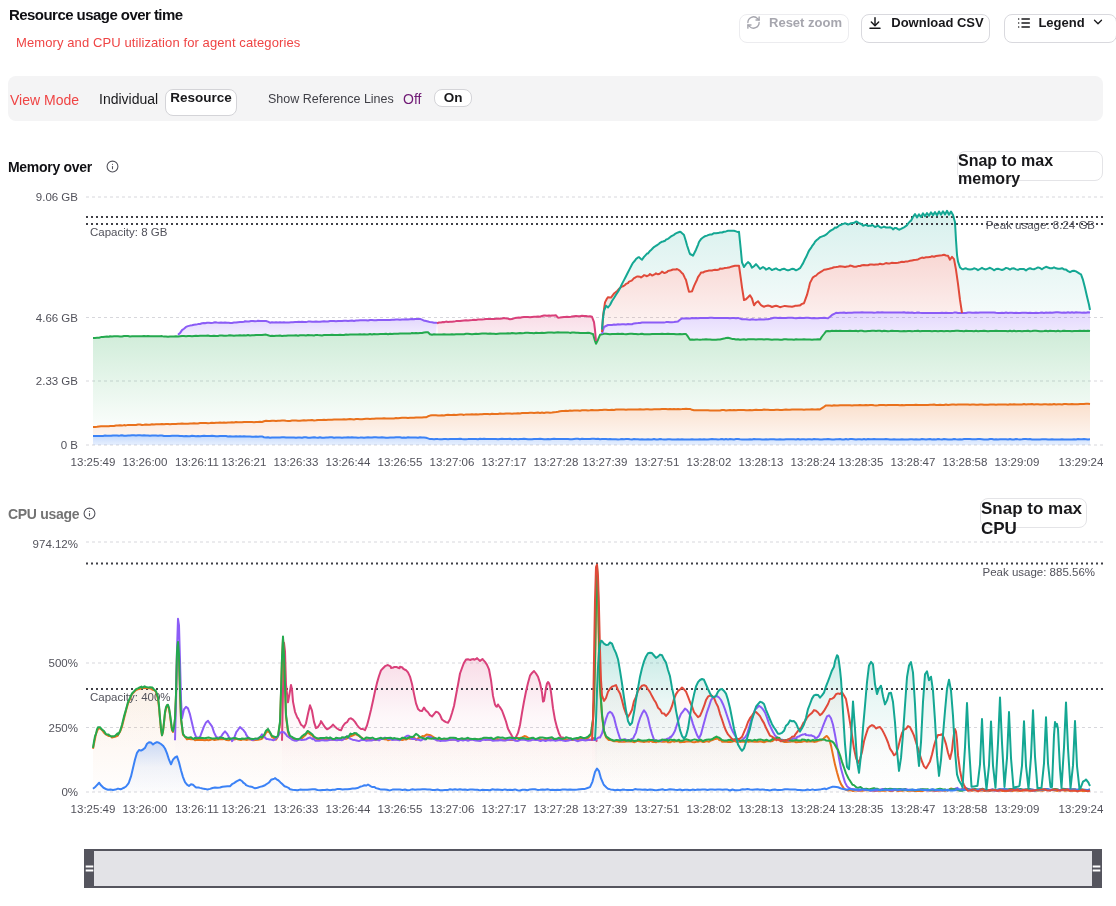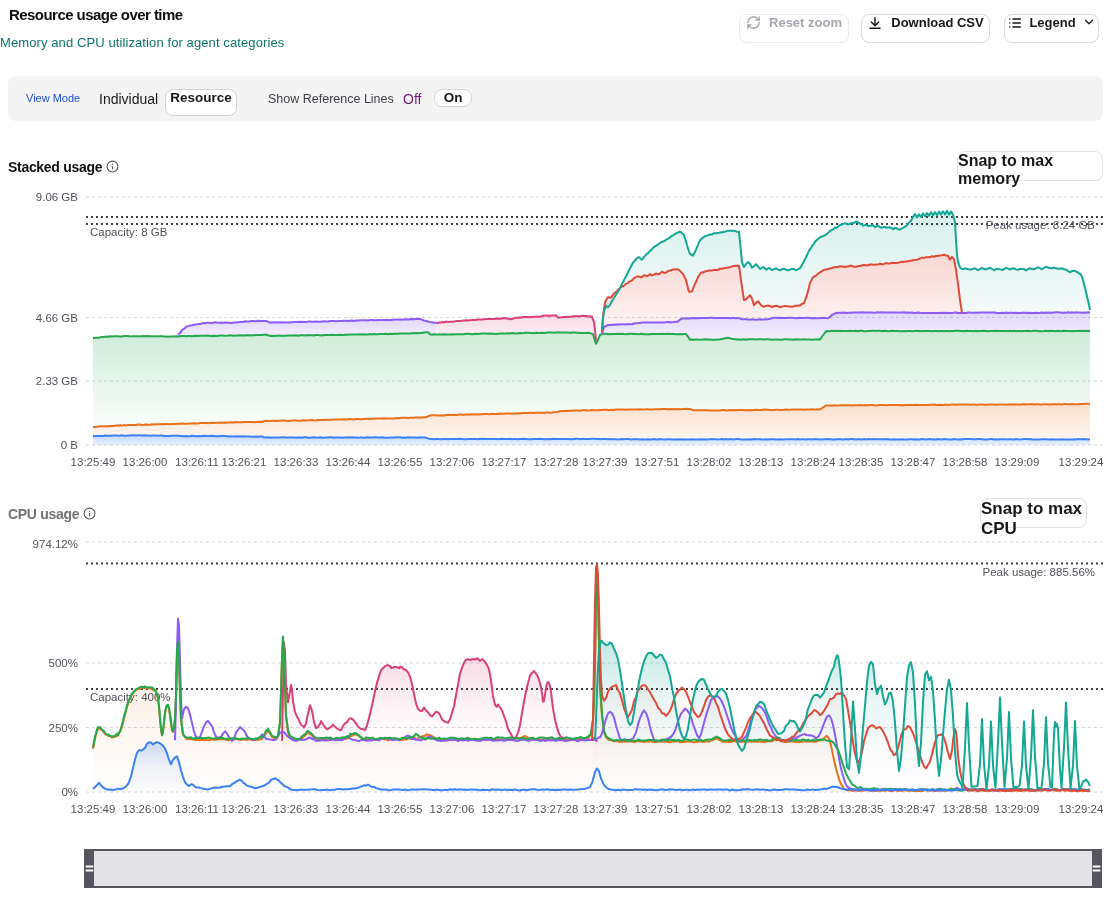--- a/index.html
+++ b/index.html
@@ -174,63 +174,63 @@
     <text x="1081" y="813" font-size="11.5" fill="#52525b" text-anchor="middle">13:29:24</text>
     <rect x="85" y="850" width="1016" height="37" fill="#e3e3e7" stroke="#55555e" stroke-width="2"></rect>
     <rect x="85" y="850" width="9" height="37" fill="#55555e"></rect>
     <rect x="1092" y="850" width="9" height="37" fill="#55555e"></rect>
     <rect x="85.7" y="865.5" width="7.6" height="2" fill="#fff"></rect>
     <rect x="85.7" y="869.5" width="7.6" height="2" fill="#fff"></rect>
     <rect x="1092.7" y="865.5" width="7.6" height="2" fill="#fff"></rect>
     <rect x="1092.7" y="869.5" width="7.6" height="2" fill="#fff"></rect>
   </svg>
 <div class="abs" style="left:9px;top:6px;font-size:15px;font-weight:700;color:#101014;letter-spacing:-0.55px">Resource usage over time</div>
-<div class="abs" style="left:0;top:35px;font-size:13px;color:#0f766e;letter-spacing:0.1px">Memory and CPU utilization for agent categories</div>
+<div class="abs" style="left:16px;top:35px;font-size:13px;color:#ef4444;letter-spacing:0.1px">Memory and CPU utilization for agent categories</div>
 
 <div class="btn" style="left:739px;top:14px;width:110px;height:29px;border-color:#ececef;color:#a6a6ae">
     <svg width="15" height="15" viewBox="0 0 24 24" fill="none" stroke="#a6a6ae" stroke-width="2.2" stroke-linecap="round" stroke-linejoin="round">
       <path d="M3 12a9 9 0 0 1 15.5-6.2L21 8"></path>
       <path d="M21 3v5h-5"></path>
       <path d="M21 12a9 9 0 0 1-15.5 6.2L3 16"></path>
       <path d="M3 21v-5h5"></path>
     </svg>
     <span>Reset zoom</span>
   </div>
 <div class="btn" style="left:861px;top:14px;width:129px;height:29px">
     <svg width="16" height="16" viewBox="0 0 24 24" fill="none" stroke="#18181b" stroke-width="2.2" stroke-linecap="round" stroke-linejoin="round">
       <path d="M12 4v11"></path>
       <path d="M6.5 10.5 12 16l5.5-5.5"></path>
       <path d="M4.5 20h15"></path>
     </svg>
     <span>Download CSV</span>
   </div>
-<div class="btn" style="left:1004px;top:14px;width:95px;height:29px;gap:6px">
+<div class="btn" style="left:1004px;top:14px;width:113px;height:29px;gap:6px">
     <svg width="16" height="16" viewBox="0 0 24 24" fill="none" stroke="#18181b" stroke-width="2.2" stroke-linecap="round" stroke-linejoin="round">
       <path d="M9 6h11"></path>
       <path d="M9 12h11"></path>
       <path d="M9 18h11"></path>
       <path d="M4 6h.01"></path>
       <path d="M4 12h.01"></path>
       <path d="M4 18h.01"></path>
     </svg>
     <span>Legend</span>
     <svg width="14" height="14" viewBox="0 0 24 24" fill="none" stroke="#18181b" stroke-width="2.2" stroke-linecap="round" stroke-linejoin="round">
       <path d="m6 9 6 6 6-6"></path>
     </svg>
   </div>
 
 <div class="abs" style="left:8px;top:76px;width:1095px;height:45px;background:#f4f4f5;border-radius:8px"></div>
-<div class="abs" style="left:26px;top:92px;font-size:11px;font-weight:500;color:#1d4ed8">View Mode</div>
+<div class="abs" style="left:10px;top:92px;font-size:14px;font-weight:500;color:#ef4444">View Mode</div>
 <div class="abs" style="left:99px;top:91px;font-size:14px;font-weight:500;color:#18181b">Individual</div>
 <div class="btn" style="left:165px;top:89px;width:72px;height:27px;border-color:#d4d4d8;font-size:13.5px">Resource</div>
 <div class="abs" style="left:268px;top:92px;font-size:12.5px;font-weight:500;color:#3f3f46">Show Reference Lines</div>
 <div class="abs" style="left:403px;top:91px;font-size:14px;font-weight:500;color:#701a75">Off</div>
 <div class="btn" style="left:434px;top:89px;width:38px;height:18px;border-color:#d4d4d8;font-size:13.5px">On</div>
 
-<div class="abs" style="left:8px;top:159px;font-size:14px;font-weight:700;color:#101014;letter-spacing:-0.3px">Stacked usage</div>
+<div class="abs" style="left:8px;top:159px;font-size:14px;font-weight:700;color:#101014;letter-spacing:-0.3px">Memory over</div>
 <svg class="abs" style="left:106px;top:160px" width="13" height="13" viewBox="0 0 24 24" fill="none" stroke="#52525b" stroke-width="2" stroke-linecap="round">
     <circle cx="12" cy="12" r="10"></circle>
     <path d="M12 16v-4"></path>
     <path d="M12 8h.01"></path>
   </svg>
 <div class="btn" style="left:957px;top:151px;width:146px;height:30px;border-color:#e4e4e7;font-size:16px">Snap to max memory</div>
 
 <div class="abs" style="left:8px;top:506px;font-size:14px;font-weight:700;color:#737373;letter-spacing:-0.3px">CPU usage</div>
 <svg class="abs" style="left:83px;top:507px" width="13" height="13" viewBox="0 0 24 24" fill="none" stroke="#52525b" stroke-width="2" stroke-linecap="round">
     <circle cx="12" cy="12" r="10"></circle>

